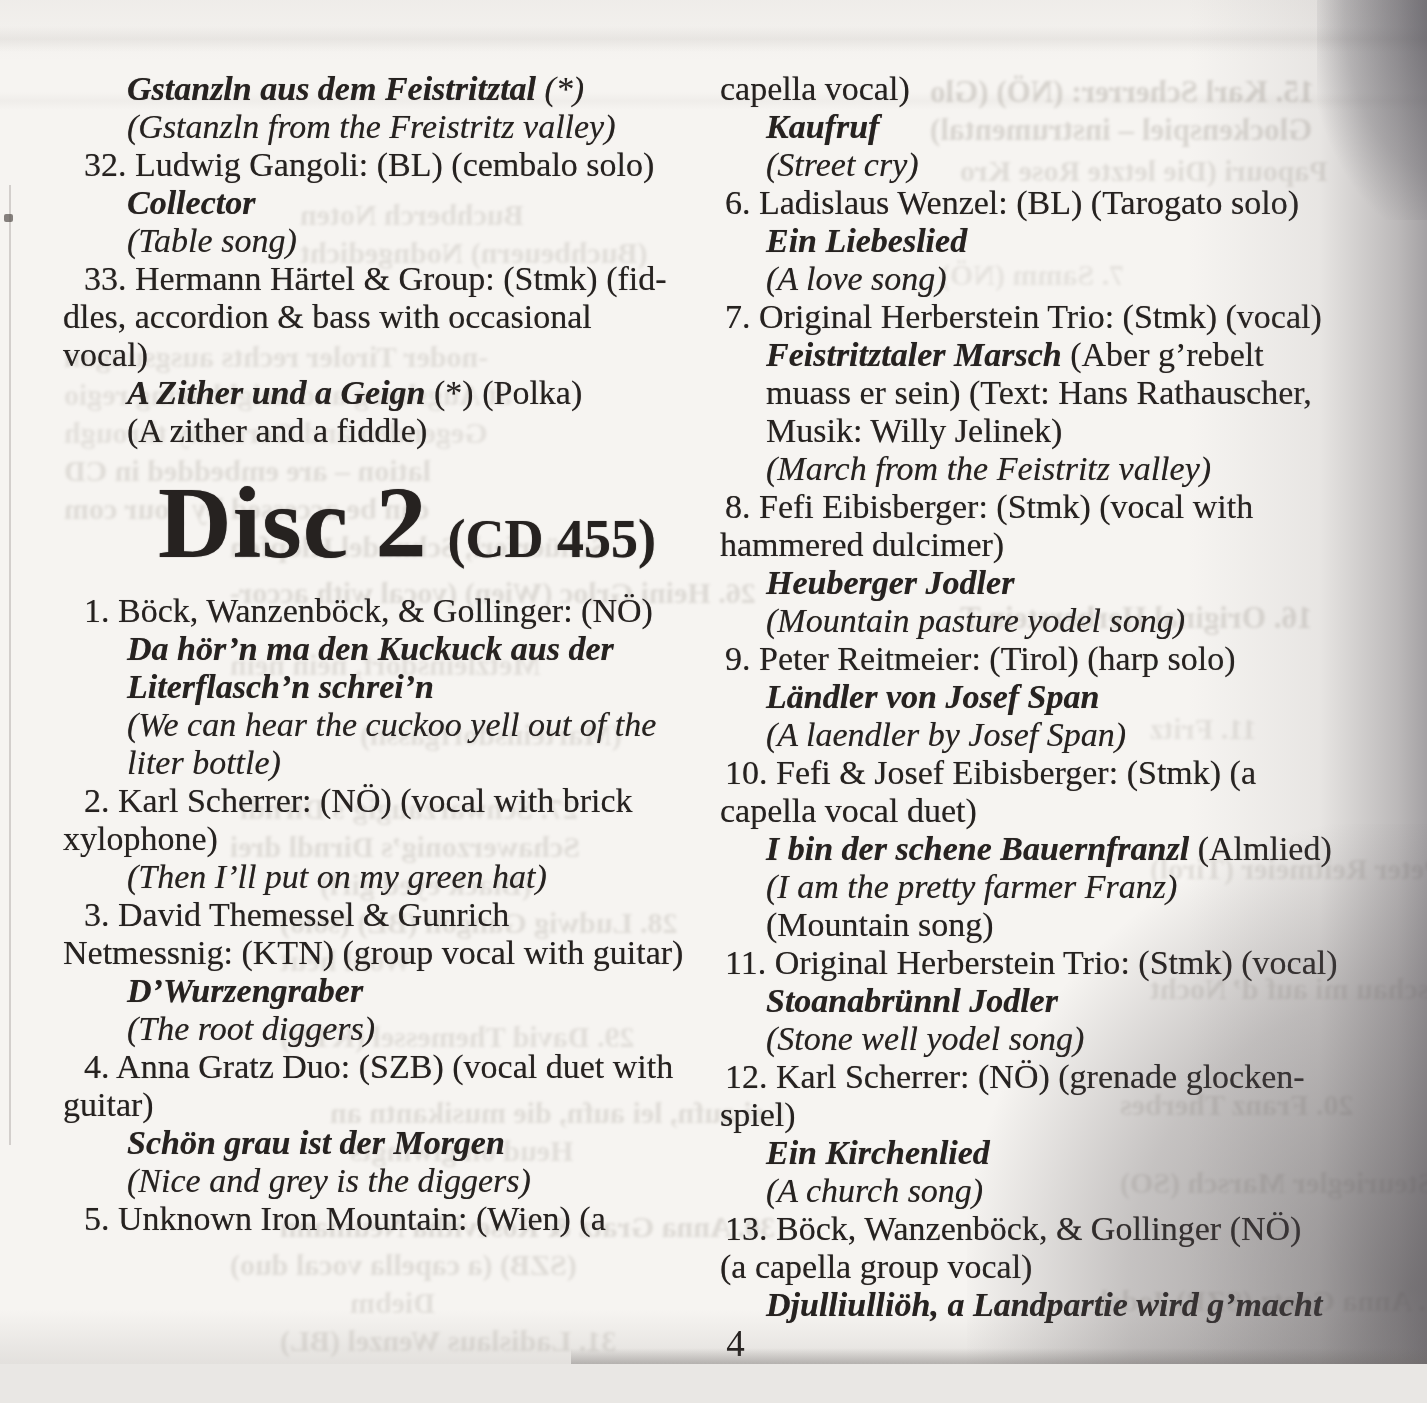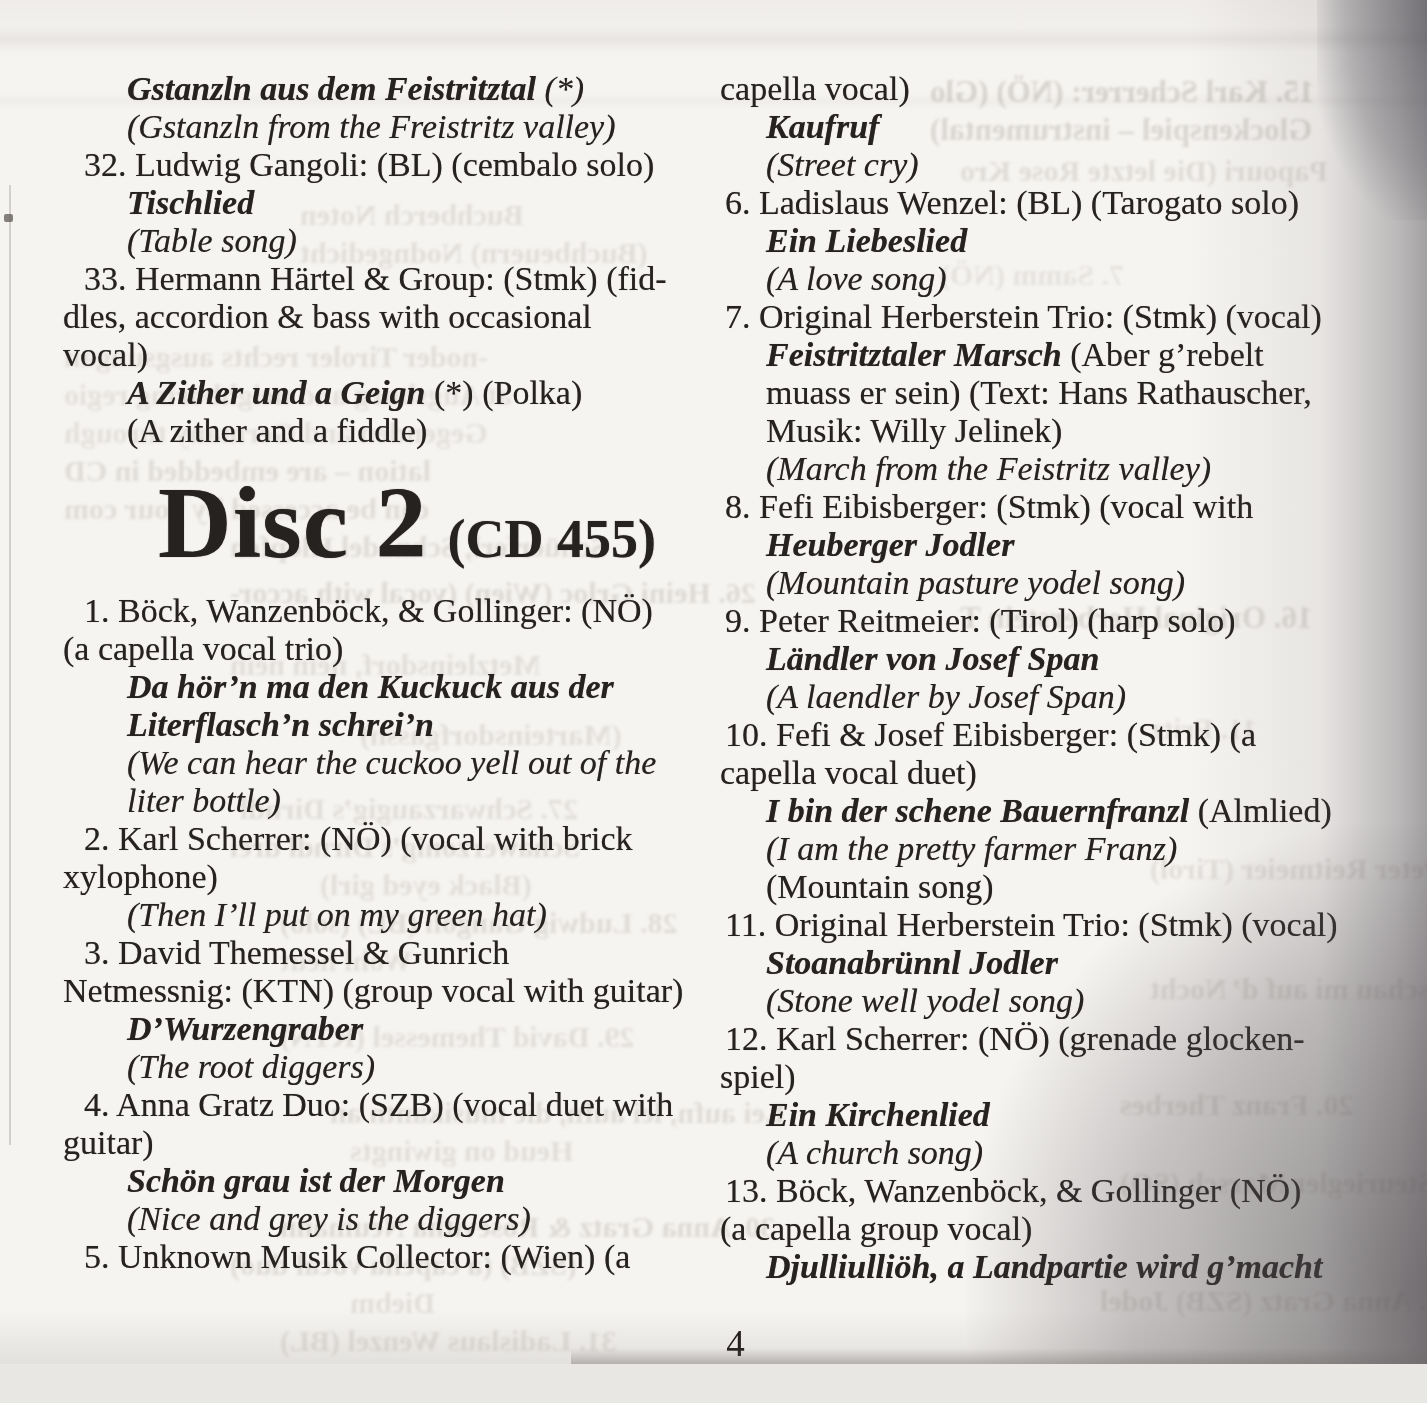--- a/index.html
+++ b/index.html
@@ -124,68 +124,68 @@
       <div class="ghost" style="left: 1120px; top: 1088px; font-size: 30px; opacity: 0.2;">20. Franz Therbes</div>
       <div class="ghost" style="left: 1120px; top: 1166px; font-size: 30px; opacity: 0.2;">Steuriegler Marsch (SO)</div>
       <div class="ghost" style="left: 1100px; top: 1284px; font-size: 30px; opacity: 0.2;">21. Anna Gratz (SZB) Jodel</div>
     </div>
 
   <div class="col col-left">
     <div id="left-top">
         <div class="line title"><span class="seg-bi">Gstanzln aus dem Feistritztal</span><span class="seg-i"> (*)</span></div>
         <div class="line title"><span class="seg-i">(Gstanzln from the Freistritz valley)</span></div>
         <div class="line num"><span class="seg-b">32. Ludwig Gangoli</span><span class="seg-r">: (BL) (cembalo solo)</span></div>
-        <div class="line title"><span class="seg-bi">Tischlied</span></div>
+        <div class="line title"><span class="seg-bi">Collector</span></div>
         <div class="line title"><span class="seg-i">(Table song)</span></div>
         <div class="line num"><span class="seg-b">33. Hermann Härtel &amp; Group</span><span class="seg-r">: (Stmk) (fid-</span></div>
         <div class="line flush"><span class="seg-r">dles, accordion &amp; bass with occasional</span></div>
         <div class="line flush"><span class="seg-r">vocal)</span></div>
         <div class="line title"><span class="seg-bi">A Zither und a Geign</span><span class="seg-r"> (*) (Polka)</span></div>
         <div class="line title"><span class="seg-r">(A zither and a fiddle)</span></div>
       </div>
     <div class="disc-header">
       <span class="disc-title">Disc 2</span>
       <span class="disc-catalog">(CD 455)</span>
     </div>
     <div id="left-bottom">
         <div class="line num"><span class="seg-b">1. Böck, Wanzenböck, &amp; Gollinger</span><span class="seg-r">: (NÖ)</span></div>
-        <div class="line flush"><span class="seg-r">(a capella vocal trio)</span></div>
         <div class="line title"><span class="seg-bi">Da hör’n ma den Kuckuck aus der</span></div>
         <div class="line title"><span class="seg-bi">Literflasch’n schrei’n</span></div>
         <div class="line title"><span class="seg-i">(We can hear the cuckoo yell out of the</span></div>
         <div class="line title"><span class="seg-i">liter bottle)</span></div>
         <div class="line num"><span class="seg-b">2. Karl Scherrer:</span><span class="seg-r"> (NÖ) (vocal with brick</span></div>
         <div class="line flush"><span class="seg-r">xylophone)</span></div>
         <div class="line title"><span class="seg-i">(Then I’ll put on my green hat)</span></div>
         <div class="line num"><span class="seg-b">3. David Themessel &amp; Gunrich</span></div>
         <div class="line flush"><span class="seg-b">Netmessnig</span><span class="seg-r">: (KTN) (group vocal with guitar)</span></div>
         <div class="line title"><span class="seg-bi">D’Wurzengraber</span></div>
         <div class="line title"><span class="seg-i">(The root diggers)</span></div>
         <div class="line num"><span class="seg-b">4. Anna Gratz Duo</span><span class="seg-r">: (SZB) (vocal duet with</span></div>
         <div class="line flush"><span class="seg-r">guitar)</span></div>
         <div class="line title"><span class="seg-bi">Schön grau ist der Morgen</span></div>
         <div class="line title"><span class="seg-i">(Nice and grey is the diggers)</span></div>
-        <div class="line num"><span class="seg-b">5.</span><span class="seg-r"> Unknown </span><span class="seg-b">Musik Collector</span><span class="seg-r">: (Wien) (a</span></div>
+        <div class="line num"><span class="seg-b">5.</span><span class="seg-r"> Unknown </span><span class="seg-b">Iron Mountain</span><span class="seg-r">: (Wien) (a</span></div>
       </div>
   </div>
 
   <div class="col col-right">
     <div id="right-lines">
         <div class="line flush"><span class="seg-r">capella vocal)</span></div>
         <div class="line title"><span class="seg-bi">Kaufruf</span></div>
         <div class="line title"><span class="seg-i">(Street cry)</span></div>
         <div class="line num"><span class="seg-b">6. Ladislaus Wenzel</span><span class="seg-r">: (BL) (Tarogato solo)</span></div>
         <div class="line title"><span class="seg-bi">Ein Liebeslied</span></div>
         <div class="line title"><span class="seg-i">(A love song)</span></div>
         <div class="line num"><span class="seg-b">7. Original Herberstein Trio</span><span class="seg-r">: (Stmk) (vocal)</span></div>
         <div class="line title"><span class="seg-bi">Feistritztaler Marsch</span><span class="seg-r"> (Aber g’rebelt</span></div>
         <div class="line title"><span class="seg-r">muass er sein) (Text: Hans Rathauscher,</span></div>
         <div class="line title"><span class="seg-r">Musik: Willy Jelinek)</span></div>
         <div class="line title"><span class="seg-i">(March from the Feistritz valley)</span></div>
         <div class="line num"><span class="seg-b">8. Fefi Eibisberger</span><span class="seg-r">: (Stmk) (vocal with</span></div>
+        <div class="line flush"><span class="seg-r">hammered dulcimer)</span></div>
         <div class="line title"><span class="seg-bi">Heuberger Jodler</span></div>
         <div class="line title"><span class="seg-i">(Mountain pasture yodel song)</span></div>
         <div class="line num"><span class="seg-b">9. Peter Reitmeier</span><span class="seg-r">: (Tirol) (harp solo)</span></div>
         <div class="line title"><span class="seg-bi">Ländler von Josef Span</span></div>
         <div class="line title"><span class="seg-i">(A laendler by Josef Span)</span></div>
         <div class="line num"><span class="seg-b">10. Fefi &amp; Josef Eibisberger</span><span class="seg-r">: (Stmk) (a</span></div>
         <div class="line flush"><span class="seg-r">capella vocal duet)</span></div>
         <div class="line title"><span class="seg-bi">I bin der schene Bauernfranzl</span><span class="seg-r"> (Almlied)</span></div>
         <div class="line title"><span class="seg-i">(I am the pretty farmer Franz)</span></div>
         <div class="line title"><span class="seg-r">(Mountain song)</span></div>

